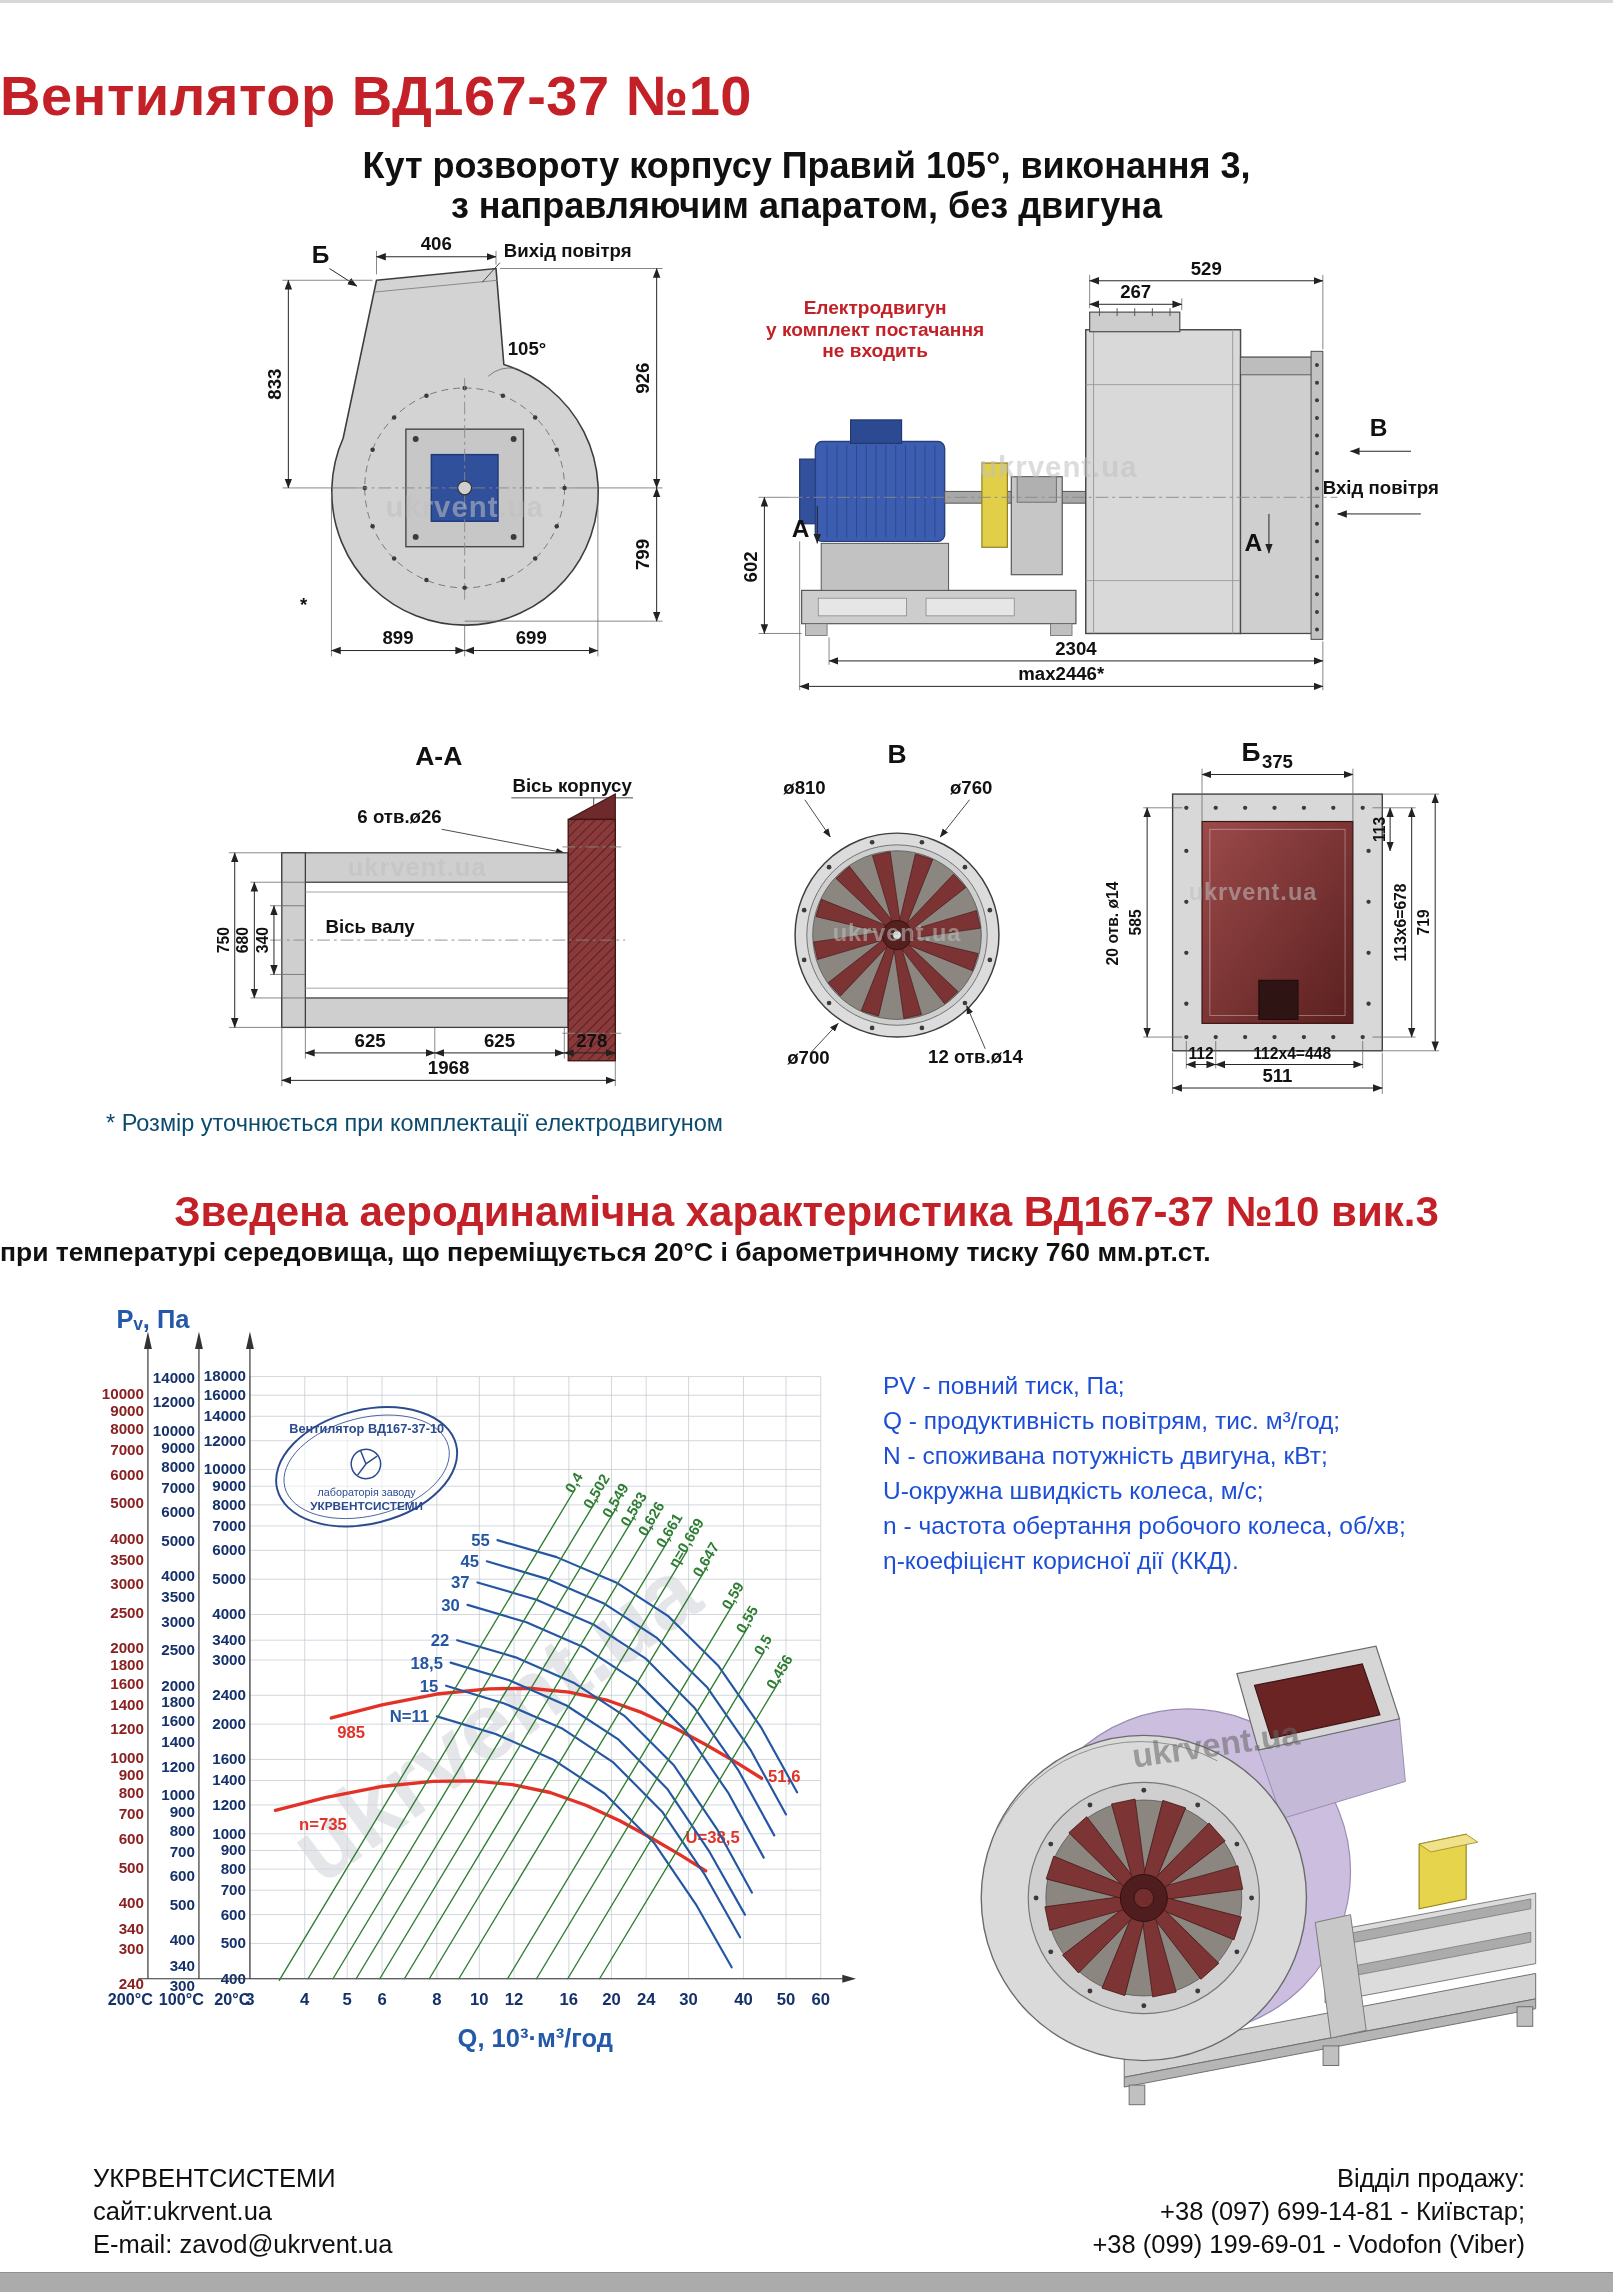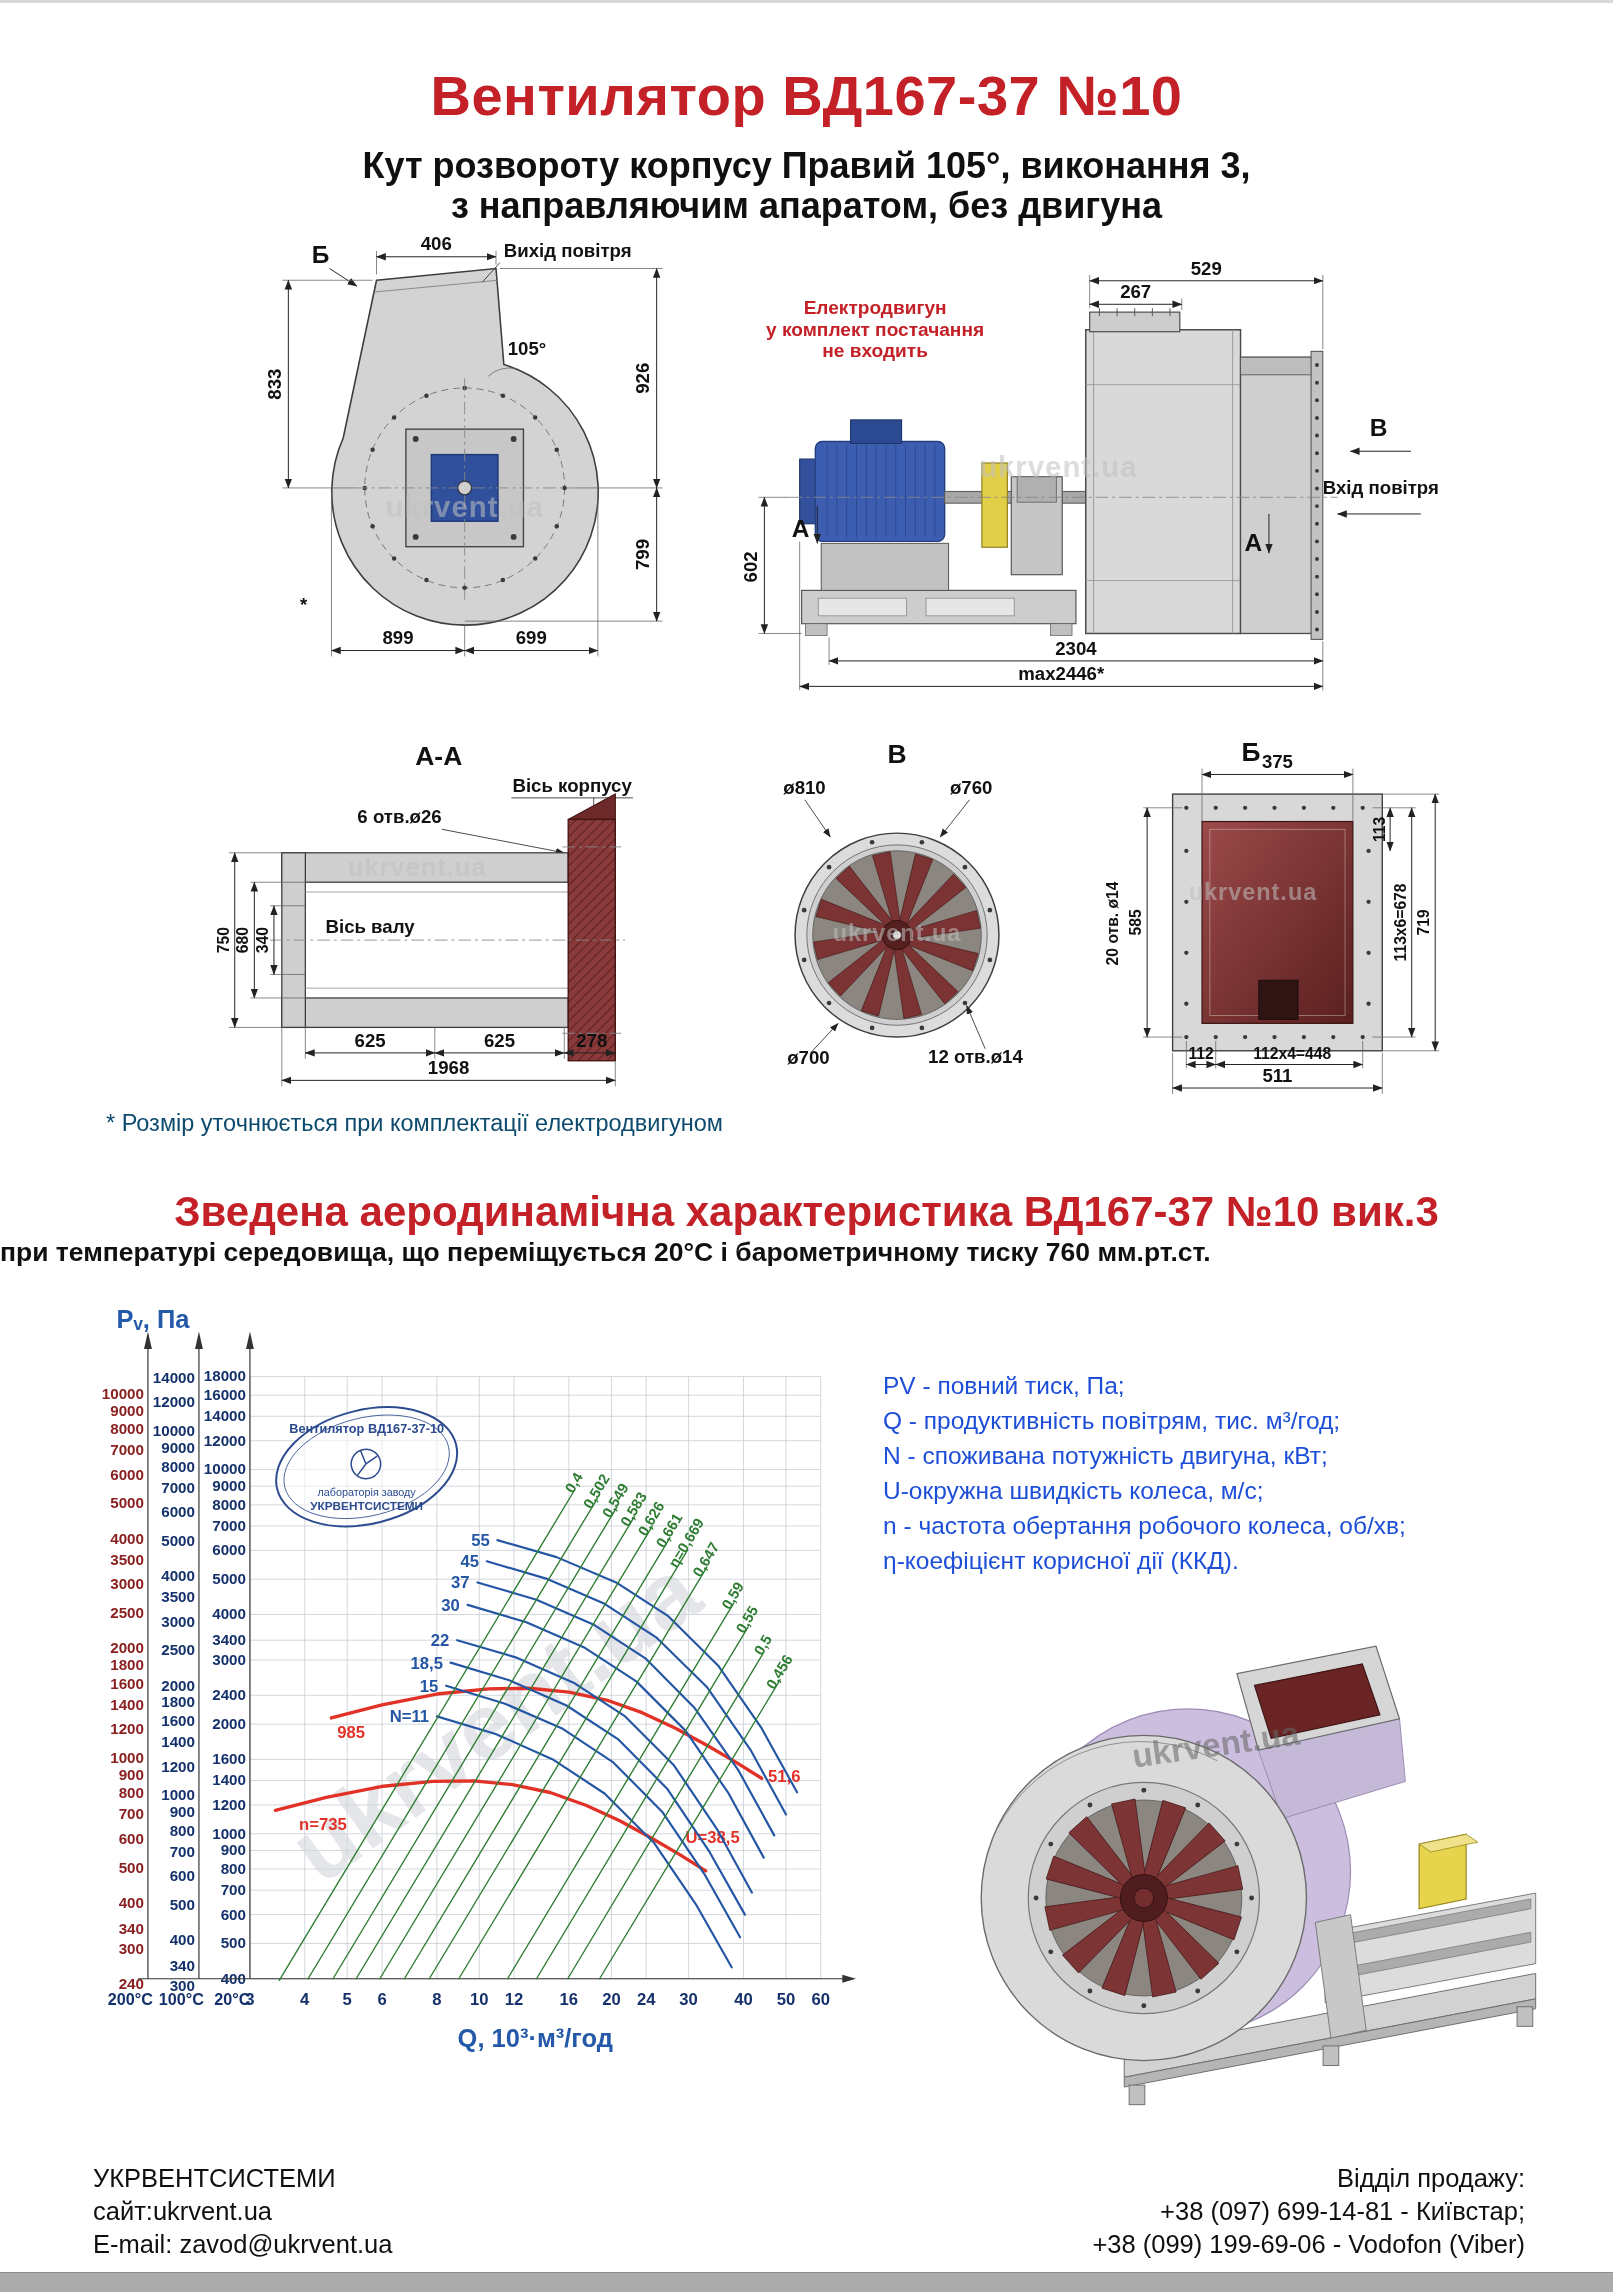--- a/index.html
+++ b/index.html
@@ -1,21 +1,21 @@
 <!DOCTYPE html>
 <html><head>
 <meta charset="utf-8">
 <style>
   *{margin:0;padding:0;box-sizing:border-box}
   html,body{background:#fff}
   .page{position:relative;width:1613px;height:2293px;background:#fff;font-family:"Liberation Sans","DejaVu Sans",sans-serif;overflow:hidden}
   .abs{position:absolute}
   .topbar{position:absolute;top:0;left:0;width:100%;height:2.9px;background:#d8d8d8}
   .bottombar{position:absolute;left:0;bottom:0;width:100%;height:20.6px;background:#ababab;border-top:1px solid #8f8f8f}
-  .title{position:absolute;top:63px;left:0;width:100%;text-align:center;font-size:56px;font-weight:bold;color:#c32127;letter-spacing:0.5px}
+  .title{position:absolute;top:63px;left:0;width:100%;text-align:left;font-size:56px;font-weight:bold;color:#c32127;letter-spacing:0.5px}
   .sub{position:absolute;left:0;width:100%;text-align:center;font-size:36px;font-weight:bold;color:#101010}
   .h2{position:absolute;top:1188px;left:0;width:100%;text-align:center;font-size:42px;font-weight:bold;color:#c32127}
   .h2sub{position:absolute;top:1237px;left:0;width:100%;text-align:left;font-size:26.5px;font-weight:bold;color:#101010}
   .footnote{position:absolute;top:1110px;left:106px;font-size:23.5px;font-weight:500;color:#0c4a6e}
   .legend{position:absolute;left:883px;top:1368px;width:700px;font-size:24.5px;color:#1d4ed8;line-height:35px}
   .footer{position:absolute;top:2162px;font-size:25.5px;color:#101010;line-height:33px}
   .footer.left{left:93px}
   .footer.right{right:88px;text-align:right}
   svg{overflow:visible}
   svg text{font-family:"Liberation Sans","DejaVu Sans",sans-serif}
@@ -669,18 +669,18 @@
   </svg>
 
   <div class="footer left">
     <div>УКРВЕНТСИСТЕМИ</div>
     <div>сайт:ukrvent.ua</div>
     <div>E-mail: zavod@ukrvent.ua</div>
   </div>
   <div class="footer right">
     <div>Відділ продажу:</div>
     <div>+38 (097) 699-14-81 - Київстар;</div>
-    <div>+38 (099) 199-69-06 - Vodofon (Viber)</div>
+    <div>+38 (099) 199-69-01 - Vodofon (Viber)</div>
   </div>
 
   <div class="bottombar"></div>
 </div>
 
 
 </body></html>

